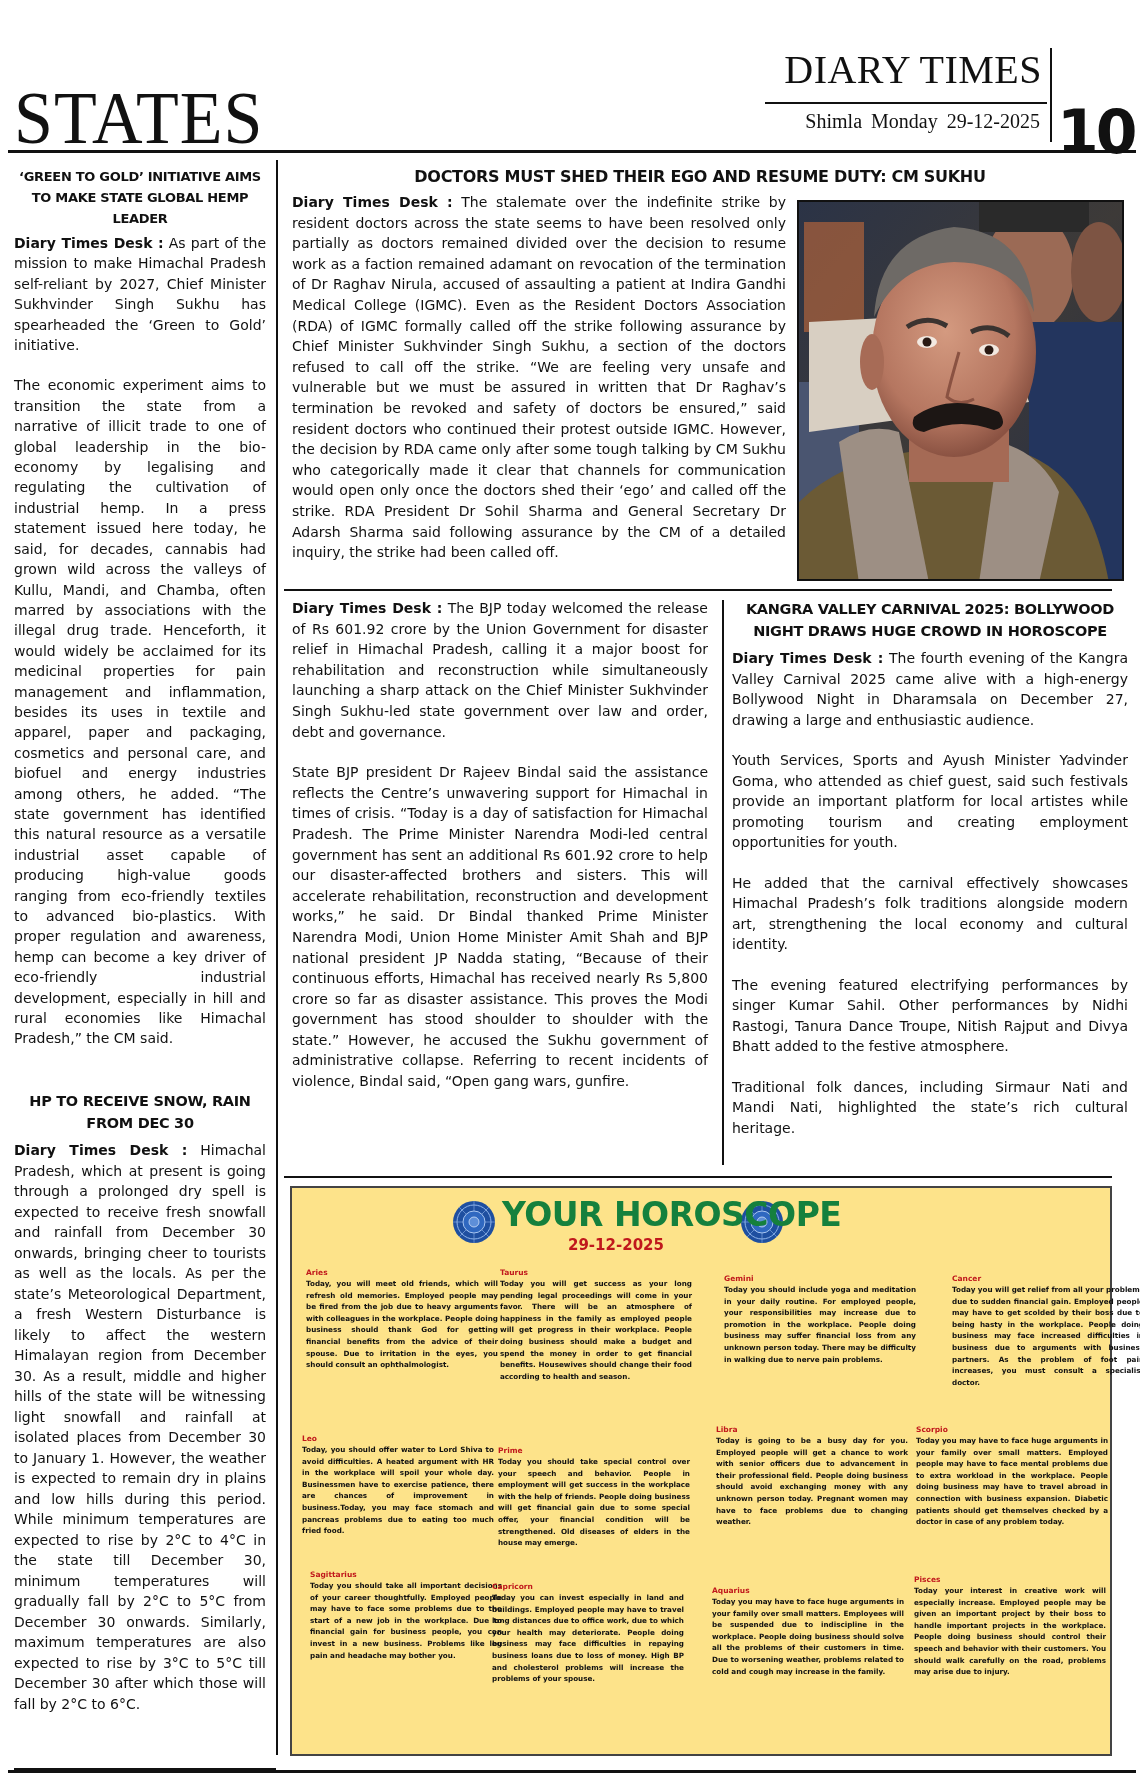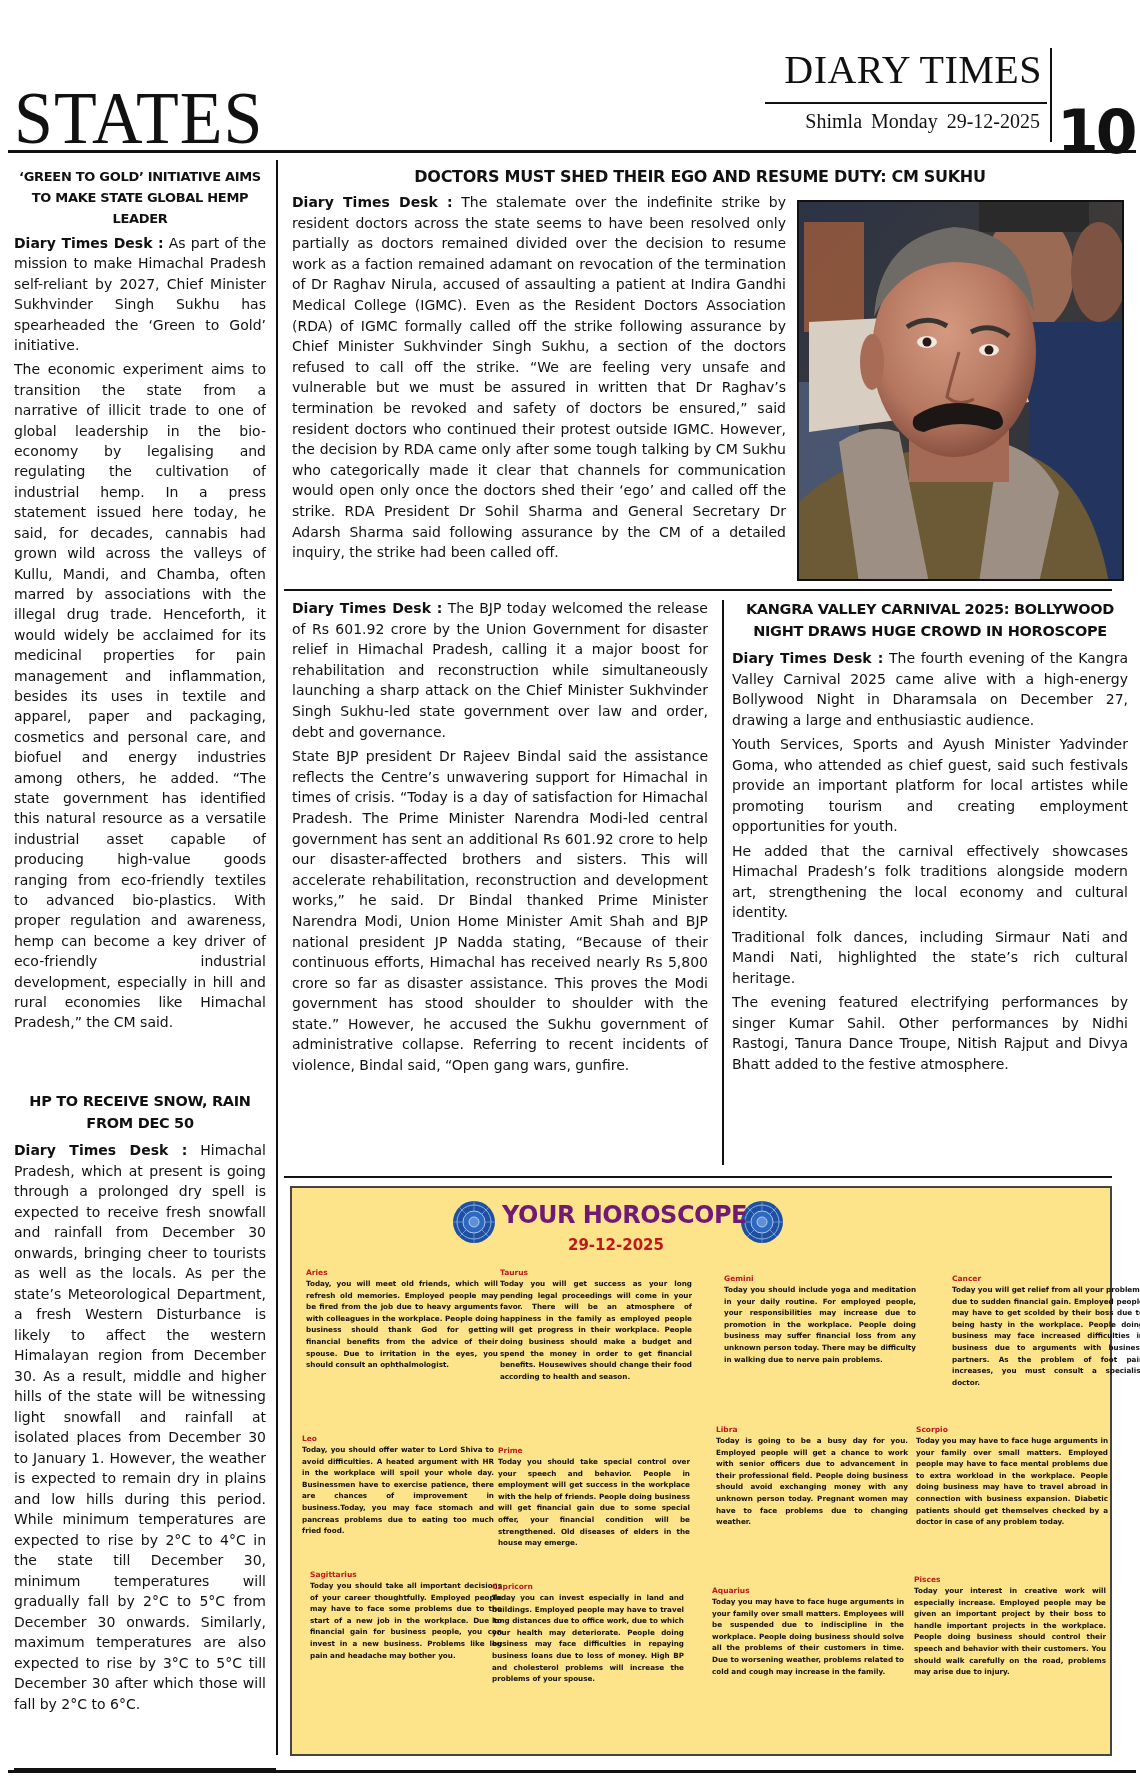--- a/index.html
+++ b/index.html
@@ -12,21 +12,21 @@
   .masthead-dateline { position: absolute; left: 755px; top: 108px; width: 285px; text-align: right; font-family: "Liberation Serif", serif; font-size: 20px; line-height: 26px; color: #111; word-spacing: 4px; }
   .masthead-vrule { position: absolute; left: 1050px; top: 48px; width: 2px; height: 94px; background: #111; }
   .masthead-page { position: absolute; left: 1057px; top: 72px; font-family: "DejaVu Sans", sans-serif; font-weight: bold; font-size: 60px; line-height: 66px; letter-spacing: -3px; color: #111; margin-top: 27px; }
   .top-rule { position: absolute; left: 8px; top: 150px; width: 1128px; height: 3px; background: #111; }
 
   .col-rule { position: absolute; background: #111; }
   .hrule { position: absolute; background: #111; }
 
   .headline { font-family: "DejaVu Sans", sans-serif; font-weight: bold; text-align: center; color: #111; letter-spacing: -0.3px; }
   .body-text { font-family: "DejaVu Sans", sans-serif; text-align: justify; color: #111; }
-  .body-text p + p { margin-top: 4px; }
+  .body-text p + p { margin-top: 20px; }
   .desk { font-weight: bold; }
 
   .art-left { position: absolute; left: 14px; top: 166px; width: 252px; }
   .art-left .headline { font-size: 13px; line-height: 21px; margin-bottom: 4px; }
   .art-left .body-text { font-size: 14px; line-height: 20.4px; }
 
   .art-weather { position: absolute; left: 14px; top: 1090px; width: 252px; }
   .art-weather .headline { font-size: 14.5px; line-height: 22px; margin-bottom: 6px; }
   .art-weather .body-text { font-size: 14px; line-height: 20.5px; }
 
@@ -39,21 +39,21 @@
 
   .art-relief { position: absolute; left: 292px; top: 598px; width: 416px; }
   .art-relief .headline { font-size: 14.5px; line-height: 22px; margin-bottom: 6px; }
   .art-relief .body-text { font-size: 14px; line-height: 20.6px; }
 
   .art-carnival { position: absolute; left: 732px; top: 598px; width: 396px; }
   .art-carnival .headline { font-size: 14.5px; line-height: 22px; margin-bottom: 6px; }
   .art-carnival .body-text { font-size: 14px; line-height: 20.5px; }
 
   .horo { position: absolute; left: 290px; top: 1186px; width: 822px; height: 570px; background: #fde38a; border: 2px solid #444; }
-  .horo-title { position: absolute; left: 0; top: 12px; width: 100%; text-align: center; font-family: "DejaVu Sans", sans-serif; font-weight: bold; font-size: 24px; line-height: 30px; color: #701a75; letter-spacing: -0.5px; }
+  .horo-title { position: absolute; left: 0; top: 12px; width: 100%; text-align: center; font-family: "DejaVu Sans", sans-serif; font-weight: bold; font-size: 33px; line-height: 30px; color: #15803d; letter-spacing: -0.5px; }
   .horo-date { position: absolute; left: 0; top: 48px; width: 100%; text-align: center; font-family: "DejaVu Sans", sans-serif; font-weight: bold; font-size: 15px; line-height: 18px; color: #c0181c; }
   .zodiac-wheel { position: absolute; top: 10px; width: 42px; height: 64px; }
   .sign { position: absolute; width: 192px; }
   .sign-name { font-family: "DejaVu Sans", sans-serif; font-size: 7.5px; line-height: 10px; color: #c0181c; font-weight: bold; }
   .sign-text { font-family: "DejaVu Sans", sans-serif; font-size: 7.2px; line-height: 11.6px; font-weight: bold; color: #111; text-align: justify; }
 
   .bottom-rule { position: absolute; left: 8px; top: 1770px; width: 1128px; height: 3px; background: #111; }
 </style>
 </head>
 <body>
@@ -74,21 +74,21 @@
 
 <article class="art-left">
   <h2 class="headline">‘GREEN TO GOLD’ INITIATIVE AIMS TO MAKE STATE GLOBAL HEMP LEADER</h2>
   <div class="body-text">
     <p><span class="desk">Diary Times Desk :</span><span> As part of the mission to make Himachal Pradesh self-reliant by 2027, Chief Minister Sukhvinder Singh Sukhu has spearheaded the ‘Green to Gold’ initiative.</span></p>
     <p>The economic experiment aims to transition the state from a narrative of illicit trade to one of global leadership in the bio-economy by legalising and regulating the cultivation of industrial hemp. In a press statement issued here today, he said, for decades, cannabis had grown wild across the valleys of Kullu, Mandi, and Chamba, often marred by associations with the illegal drug trade. Henceforth, it would widely be acclaimed for its medicinal properties for pain management and inflammation, besides its uses in textile and apparel, paper and packaging, cosmetics and personal care, and biofuel and energy industries among others, he added. “The state government has identified this natural resource as a versatile industrial asset capable of producing high-value goods ranging from eco-friendly textiles to advanced bio-plastics. With proper regulation and awareness, hemp can become a key driver of eco-friendly industrial development, especially in hill and rural economies like Himachal Pradesh,” the CM said.</p>
   </div>
 </article>
 
 <article class="art-weather">
-  <h2 class="headline">HP TO RECEIVE SNOW, RAIN FROM DEC 50</h2>
+  <h2 class="headline">HP TO RECEIVE SNOW, RAIN FROM DEC 30</h2>
   <div class="body-text">
     <p><span class="desk">Diary Times Desk :</span><span> Himachal Pradesh, which at present is going through a prolonged dry spell is expected to receive fresh snowfall and rainfall from December 30 onwards, bringing cheer to tourists as well as the locals. As per the state’s Meteorological Department, a fresh Western Disturbance is likely to affect the western Himalayan region from December 30. As a result, middle and higher hills of the state will be witnessing light snowfall and rainfall at isolated places from December 30 to January 1. However, the weather is expected to remain dry in plains and low hills during this period. While minimum temperatures are expected to rise by 2°C to 4°C in the state till December 30, minimum temperatures will gradually fall by 2°C to 5°C from December 30 onwards. Similarly, maximum temperatures are also expected to rise by 3°C to 5°C till December 30 after which those will fall by 2°C to 6°C.</span></p>
   </div>
 </article>
 
 <div class="art-doctors-head">
   <h1 class="headline">DOCTORS MUST SHED THEIR EGO AND RESUME DUTY: CM SUKHU</h1>
 </div>
 <article class="art-doctors">
   <div class="body-text">
@@ -152,22 +152,22 @@
     <p>State BJP president Dr Rajeev Bindal said the assistance reflects the Centre’s unwavering support for Himachal in times of crisis. “Today is a day of satisfaction for Himachal Pradesh. The Prime Minister Narendra Modi-led central government has sent an additional Rs 601.92 crore to help our disaster-affected brothers and sisters. This will accelerate rehabilitation, reconstruction and development works,” he said. Dr Bindal thanked Prime Minister Narendra Modi, Union Home Minister Amit Shah and BJP national president JP Nadda stating, “Because of their continuous efforts, Himachal has received nearly Rs 5,800 crore so far as disaster assistance. This proves the Modi government has stood shoulder to shoulder with the state.” However, he accused the Sukhu government of administrative collapse. Referring to recent incidents of violence, Bindal said, “Open gang wars, gunfire.</p>
   </div>
 </article>
 
 <article class="art-carnival">
   <h2 class="headline">KANGRA VALLEY CARNIVAL 2025: BOLLYWOOD NIGHT DRAWS HUGE CROWD IN HOROSCOPE</h2>
   <div class="body-text">
     <p><span class="desk">Diary Times Desk :</span><span> The fourth evening of the Kangra Valley Carnival 2025 came alive with a high-energy Bollywood Night in Dharamsala on December 27, drawing a large and enthusiastic audience.</span></p>
     <p>Youth Services, Sports and Ayush Minister Yadvinder Goma, who attended as chief guest, said such festivals provide an important platform for local artistes while promoting tourism and creating employment opportunities for youth.</p>
     <p>He added that the carnival effectively showcases Himachal Pradesh’s folk traditions alongside modern art, strengthening the local economy and cultural identity.</p>
+    <p>The evening featured electrifying performances by singer Kumar Sahil. Other performances by Nidhi Rastogi, Tanura Dance Troupe, Nitish Rajput and Divya Bhatt added to the festive atmosphere.</p>
     <p>Traditional folk dances, including Sirmaur Nati and Mandi Nati, highlighted the state’s rich cultural heritage.</p>
-    <p>The evening featured electrifying performances by singer Kumar Sahil. Other performances by Nidhi Rastogi, Tanura Dance Troupe, Nitish Rajput and Divya Bhatt added to the festive atmosphere.</p>
   </div>
 </article>
 
 <section class="horo">
   <div class="zodiac-wheel" style="left:160px; top:12px; width:44px; height:44px;">
     <svg width="44" height="44" viewBox="0 0 44 44">
       <circle cx="22" cy="22" r="21" fill="#1e4fa0"></circle>
       <circle cx="22" cy="22" r="17" fill="none" stroke="#8fb4ea" stroke-width="1"></circle>
       <circle cx="22" cy="22" r="11" fill="#2f68c0" stroke="#a9c6f0" stroke-width="1"></circle>
       <circle cx="22" cy="22" r="5" fill="#5e8fd8" stroke="#cfe0f8" stroke-width="0.8"></circle>

